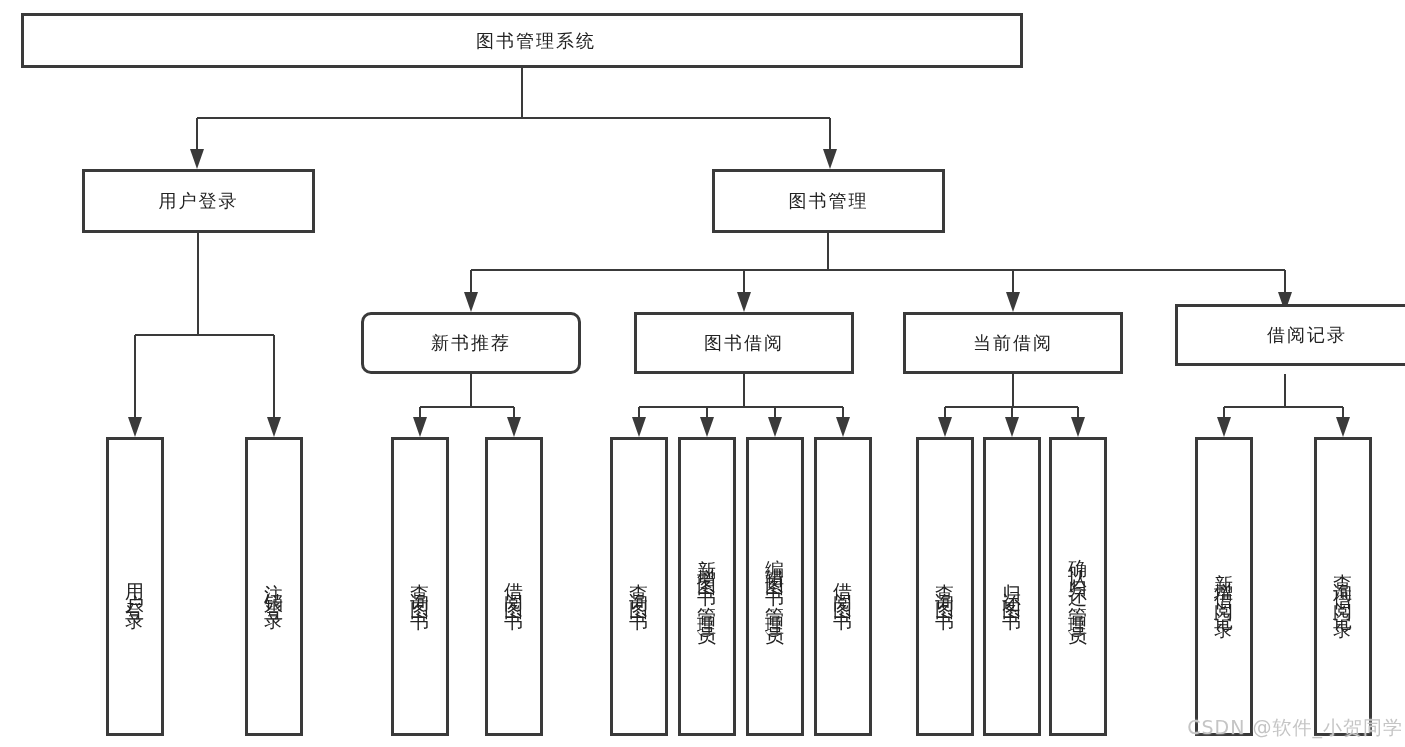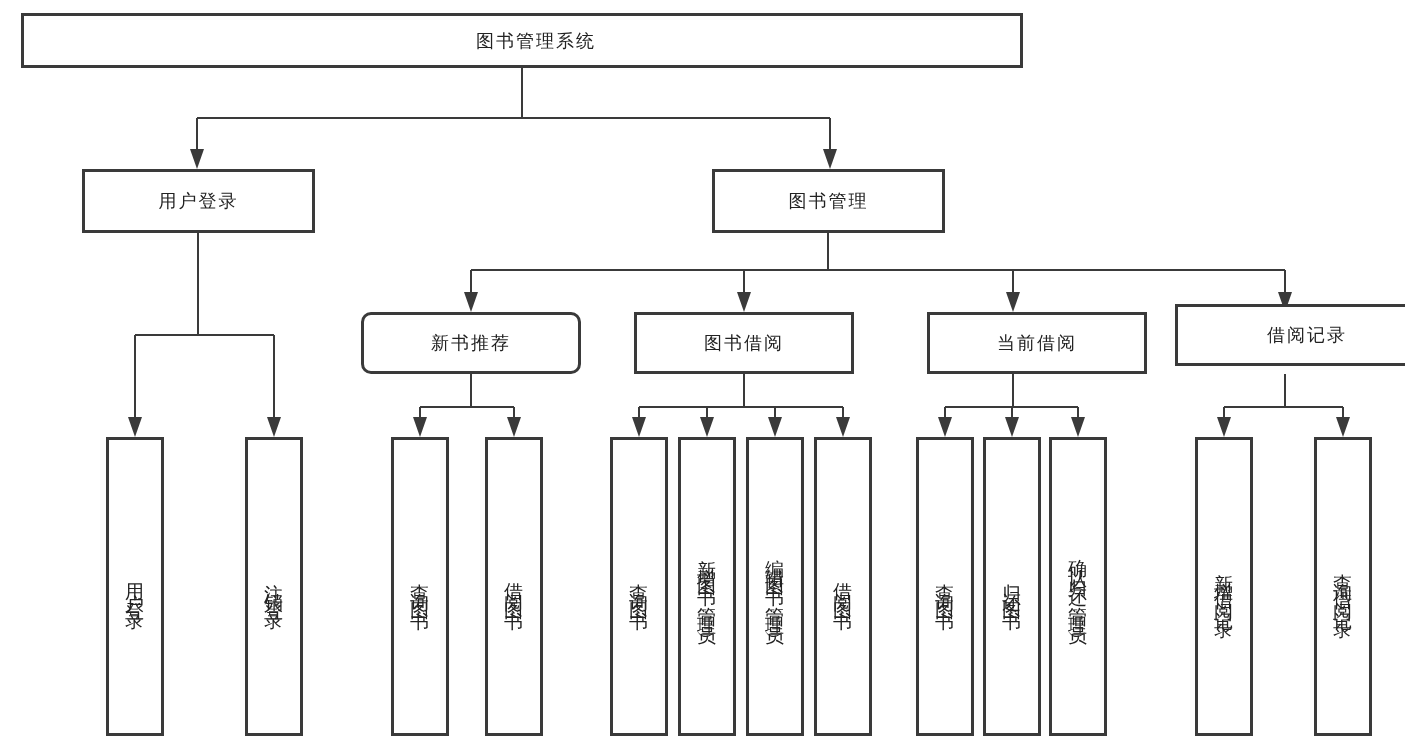--- a/index.html
+++ b/index.html
@@ -103,21 +103,21 @@
   <div class="node h-node" style="left:712px; top:169px; width:233px; height:64px;text-align:right;">
     <span>图书管理</span>
   </div>
 
   <div class="node h-node" style="left:361px; top:312px; width:220px; height:62px;border-radius:10px;">
     <span>新书推荐</span>
   </div>
   <div class="node h-node" style="left:634px; top:312px; width:220px; height:62px;align-items:center;">
     <span>图书借阅</span>
   </div>
-  <div class="node h-node" style="left:903px; top:312px; width:220px; height:62px;margin-left:24px;">
+  <div class="node h-node" style="left:903px; top:312px; width:220px; height:62px;">
     <span>当前借阅</span>
   </div>
   <div class="node h-node" style="left:1175px; top:304px; width:264px; height:62px;">
     <span>借阅记录</span>
   </div>
 
   <div class="node v-node" style="left:106px; top:437px; width:58px; height:299px;">
     <span>用户登录</span>
   </div>
   <div class="node v-node" style="left:245px; top:437px; width:58px; height:299px;">
@@ -154,14 +154,15 @@
     <span>确认归还（管理员）</span>
   </div>
 
   <div class="node v-node" style="left:1195px; top:437px; width:58px; height:299px;">
     <span>新增借阅记录</span>
   </div>
   <div class="node v-node" style="left:1314px; top:437px; width:58px; height:299px;">
     <span>查询借阅记录</span>
   </div>
 
+  <div class="watermark">CSDN @软件_小贺同学</div>
 
 </div>
 
 </body></html>

